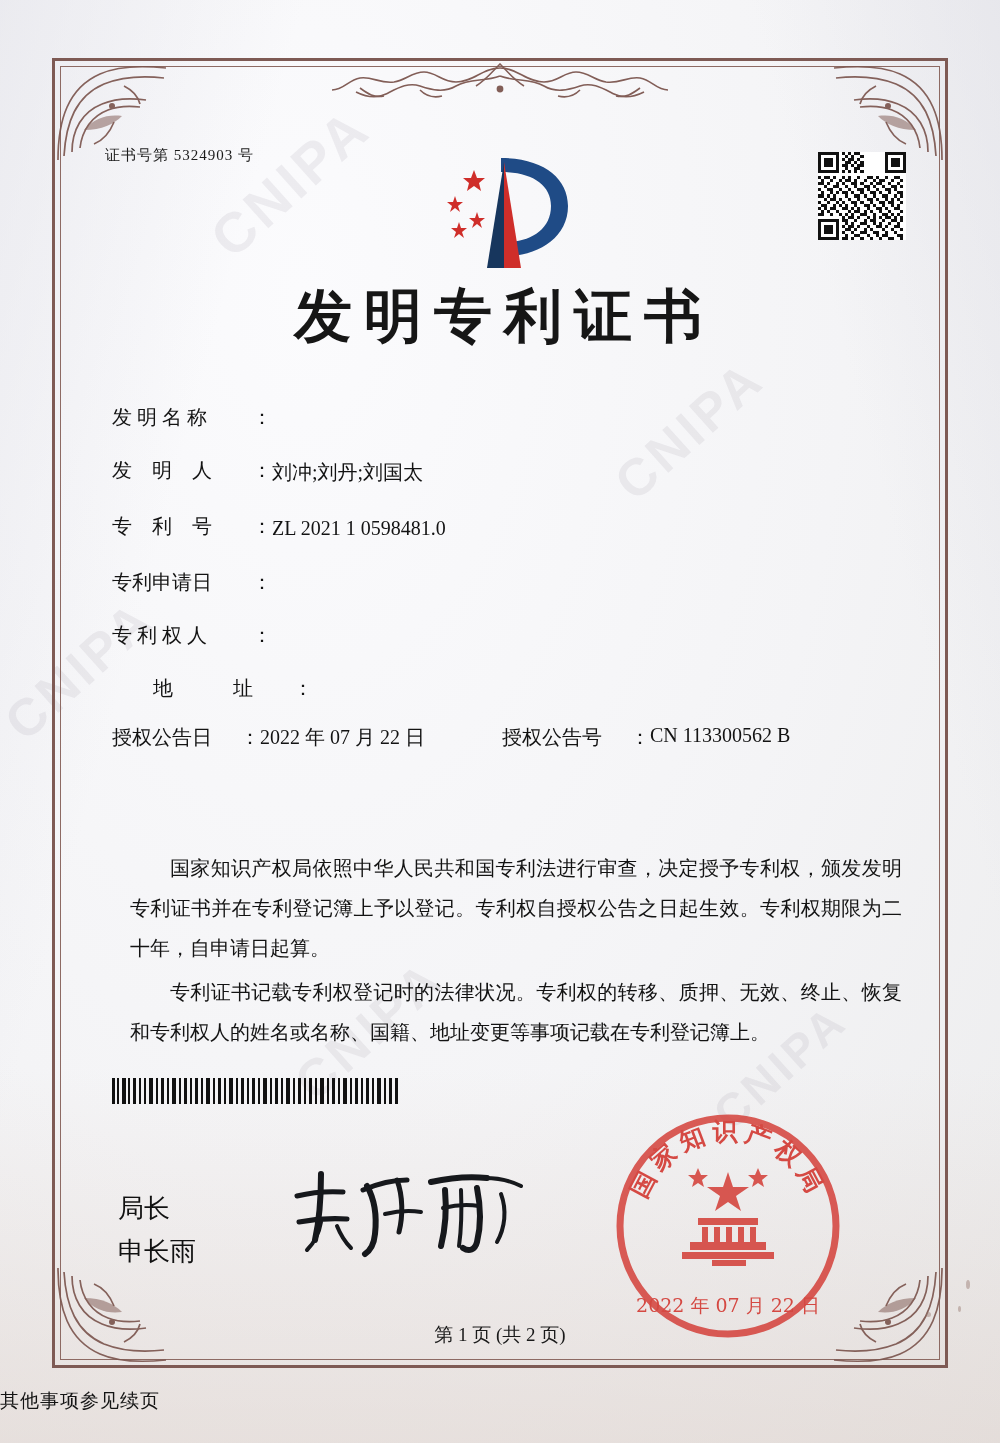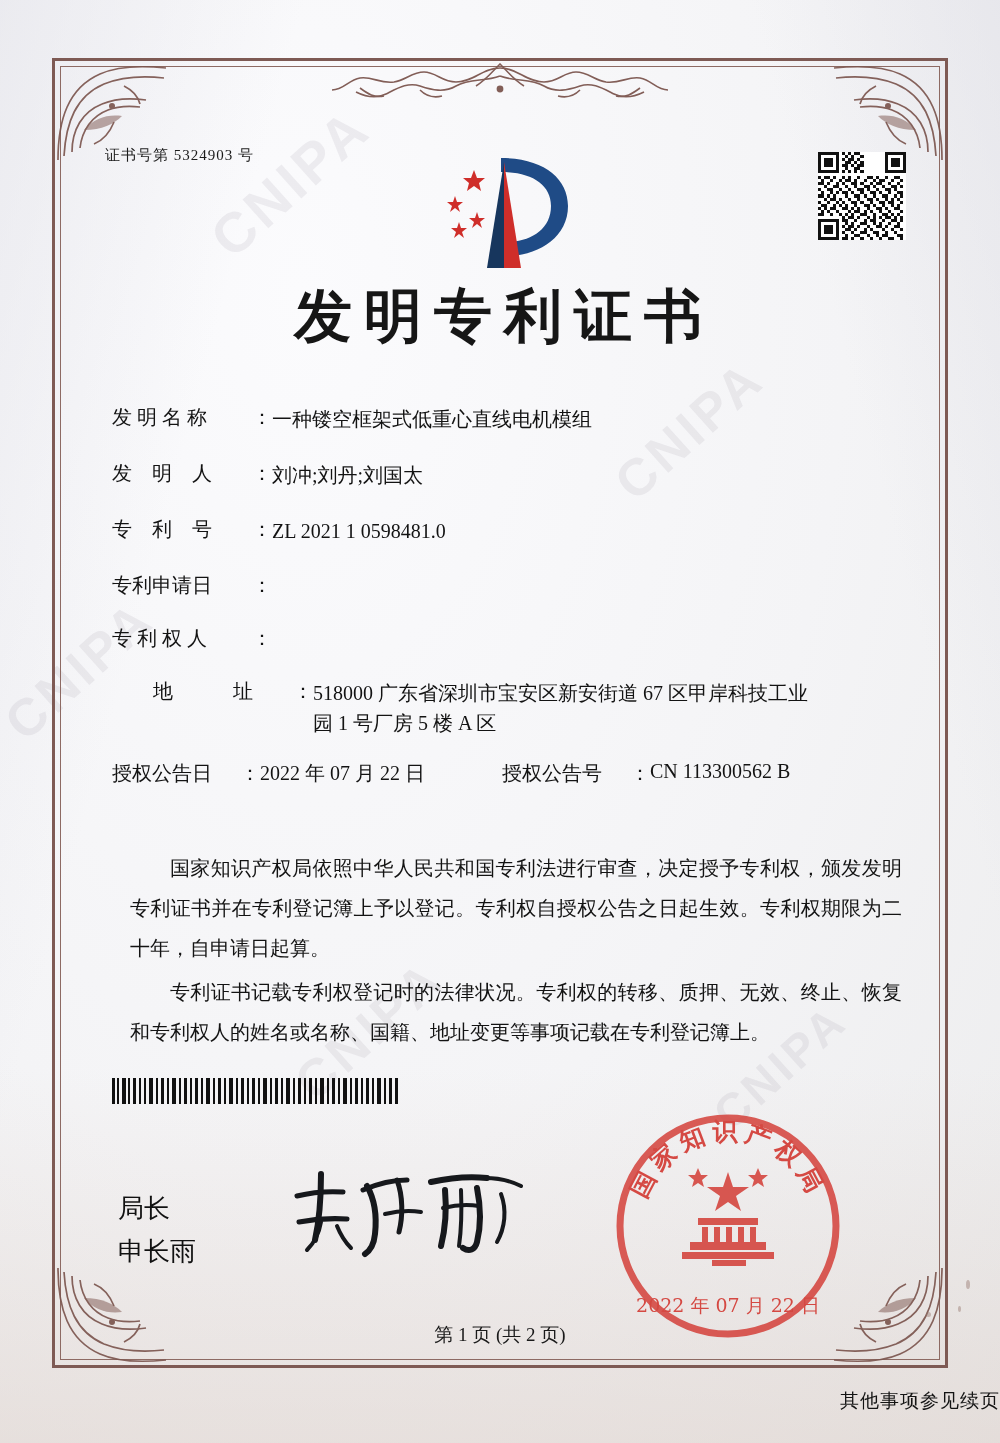--- a/index.html
+++ b/index.html
@@ -228,21 +228,21 @@
     left: 0; right: 0;
     top: 1322px;
     text-align: center;
     font-size: 19px;
     color: #1a1a1a;
   }
   .footnote {
     position: absolute;
     left: 0; right: 0;
     top: 1388px;
-    text-align: right;
+    text-align: left;
     font-size: 19px;
     color: #141414;
     letter-spacing: 1px;
   }
   
   .speck {
     position:absolute;
     background: rgba(150,120,110,.45);
     border-radius: 50%;
   }
@@ -571,21 +571,20 @@
     </svg>
   </div>
 
   <div class="title">发明专利证书</div>
 
   <div class="fields">
 
     <div class="field">
       <span class="f-label">发 明 名 称</span>
       <span class="f-colon">：</span>
-      <span class="f-value">一种镂空框架式低重心直线电机模组</span>
     </div>
 
     <div class="field">
       <span class="f-label">发　明　人</span>
       <span class="f-colon">：</span>
       <span class="f-value">刘冲;刘丹;刘国太</span>
     </div>
 
     <div class="field">
       <span class="f-label">专　利　号</span>
@@ -599,24 +598,20 @@
     </div>
 
     <div class="field">
       <span class="f-label">专 利 权 人</span>
       <span class="f-colon">：</span>
     </div>
 
     <div class="field addr">
       <span class="f-label">地　　　址</span>
       <span class="f-colon">：</span>
-      <span class="f-value">
-        <span>518000 广东省深圳市宝安区新安街道 67 区甲岸科技工业</span><br>
-        <span>园 1 号厂房 5 楼 A 区</span>
-      </span>
     </div>
 
     <div class="row-two">
       <span class="left">
         <span class="l-label">授权公告日</span>
         <span class="f-colon">：</span>
         <span>2022 年 07 月 22 日</span>
       </span>
       <span class="right">
         <span class="r-label">授权公告号</span>

